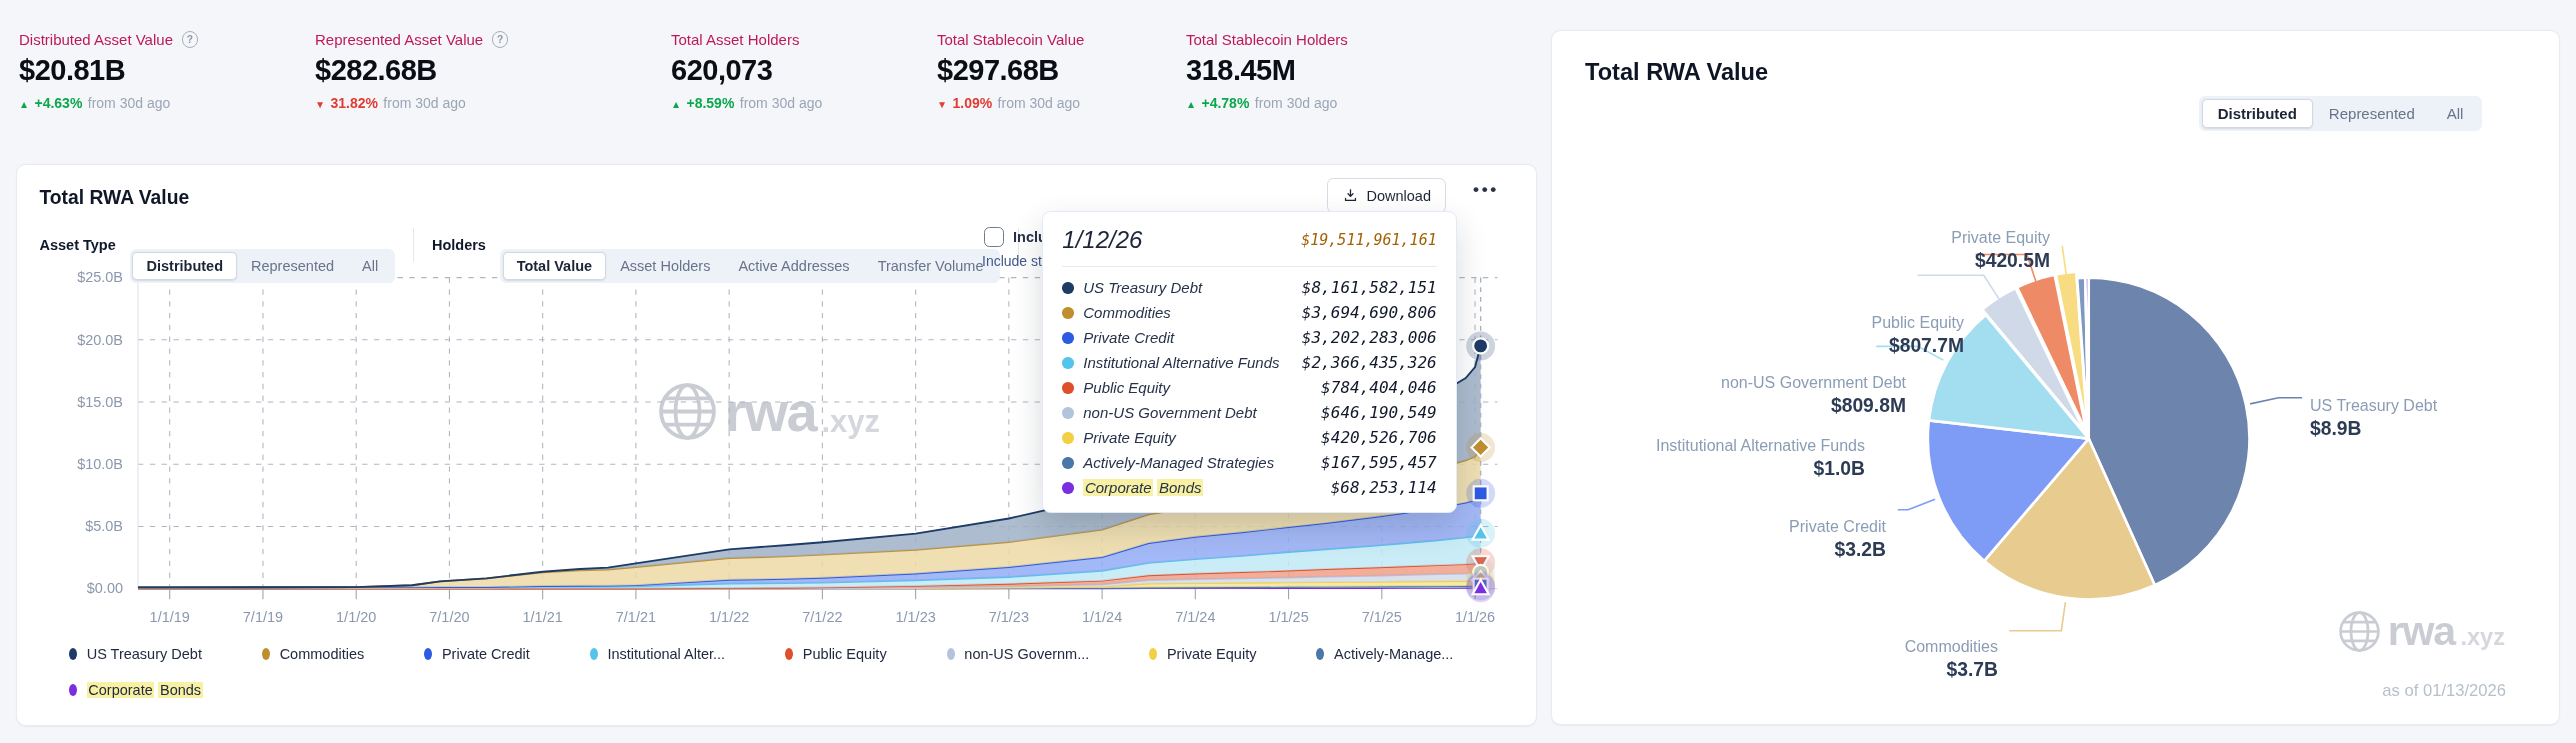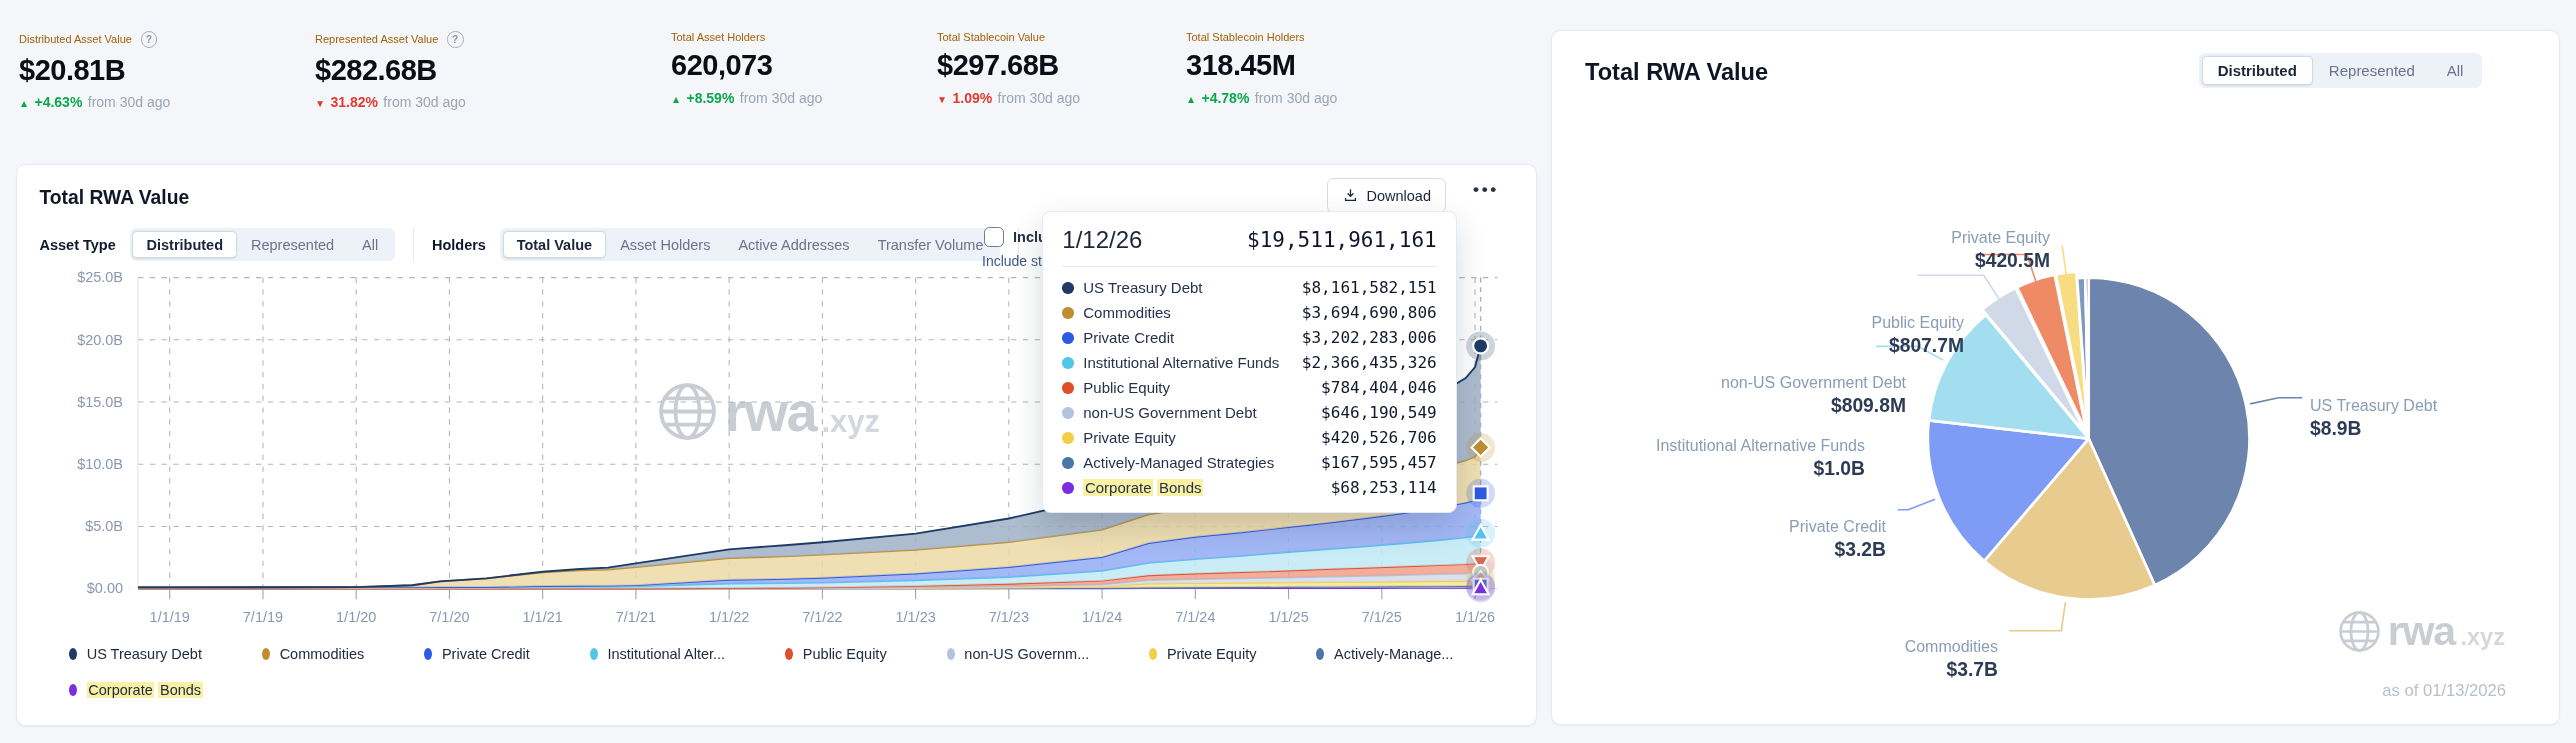--- a/index.html
+++ b/index.html
@@ -2,21 +2,21 @@
 <html style="font-size:8.6px"><head>
 <meta charset="utf-8">
 <style>
   html,body{margin:0;padding:0;background:#f5f6f9;}
   .page{position:relative;width:2576px;height:744px;overflow:hidden;background:#f5f6f9;font-family:"Liberation Sans",sans-serif;}
 
   
   .stat{position:absolute;top:31px;}
   .s0{left:19px}.s1{left:315px}.s2{left:671px}.s3{left:937px}.s4{left:1186px}
   .stat-label-row{display:flex;align-items:center;gap:8.6px;}
-  .stat-label{font-size:11px;color:#a16207;font-weight:500;}
+  .stat-label{font-size:15px;color:#be185d;font-weight:500;}
   .help{width:16.6px;height:16.6px;border:1.6px solid #a8afbb;border-radius:50%;color:#8f97a5;
         font-size:10.2px;font-weight:700;display:flex;align-items:center;justify-content:center;box-sizing:border-box;}
   .stat-value{margin-top:6.4px;font-size:29px;font-weight:700;color:#0b0e15;letter-spacing:-0.5px;}
   .stat-delta{margin-top:7.5px;font-size:14px;display:flex;gap:5.4px;align-items:baseline;}
   .stat-delta .arrow{font-size:10.2px;}
   .up .arrow,.up .pct{color:#0ba74e;font-weight:600;}
   .down .arrow,.down .pct{color:#e23b31;font-weight:600;}
   .period{color:#9aa5b6;}
 
   
@@ -24,21 +24,21 @@
   .left-card{left:16px;top:164px;width:1521px;height:562px;}
   .right-card{left:1551px;top:29.5px;width:1009px;height:695px;}
 
   .lc-title{position:absolute;left:22.5px;top:21.5px;font-size:19.3px;font-weight:700;color:#101726;margin:0;}
   .download-btn{position:absolute;left:1310px;top:13px;height:35px;display:flex;align-items:center;gap:7.5px;
         padding:0 14px;background:#fff;border:1.1px solid #d6dce6;border-radius:6.4px;font-size:14.5px;color:#1d2536;font-family:inherit;}
   .dots{position:absolute;left:1456px;top:15px;font-size:17px;letter-spacing:2.7px;color:#2a3344;font-weight:700;}
 
   .controls{position:absolute;left:22.5px;top:59px;height:41px;display:flex;align-items:center;z-index:2;}
   .ctl-label{font-size:14.5px;font-weight:700;color:#10192b;white-space:nowrap;}
-  .seg{display:flex;align-items:center;background:#edf1f8;border-radius:6.4px;padding:2.7px;margin-left:14px;}
+  .seg{display:flex;align-items:center;background:#edf1f8;border-radius:6.4px;padding:2.7px;margin-left:14px;margin-top:43px;}
   .seg-opt{padding:5.9px 14px;font-size:14.5px;color:#68748a;border-radius:4.8px;white-space:nowrap;}
   .seg-opt.sel{background:#fff;border:1.1px solid #d2d9e5;box-shadow:0 0.5px 1.6px rgba(0,0,0,.10);color:#1c2537;font-weight:600;padding:4.8px 13px;}
   .vdiv{width:1.1px;height:34px;background:#e4e9f0;margin:0 18px;}
   .chk{position:absolute;left:967px;top:62px;width:20.4px;height:20.4px;border:1.6px solid #707a8a;border-radius:5.4px;background:#fff;box-sizing:border-box;z-index:2;}
   .inc-label{position:absolute;left:996px;top:64px;font-size:14.5px;font-weight:600;color:#27324a;white-space:nowrap;z-index:2;}
   .inc-sub{position:absolute;left:965px;top:88px;font-size:14px;color:#42598c;white-space:nowrap;z-index:2;}
 
   
   #area-svg{position:absolute;left:0;top:0;z-index:1;pointer-events:none;}
   .grid{stroke:#aeb6c2;stroke-width:2;stroke-dasharray:10 12;fill:none;}
@@ -52,24 +52,24 @@
   .wm-xyz{font-weight:600;color:#d4d7dc;line-height:1;}
   .wm-left{left:639px;top:215px;}
   .wm-left .wm-rwa{font-size:56px;letter-spacing:-1.6px;}
   .wm-left .wm-xyz{font-size:31px;margin-top:19.3px;}
   .wm-right{right:54px;top:578px;}
   .wm-right .wm-rwa{font-size:41px;letter-spacing:-1.1px;}
   .wm-right .wm-xyz{font-size:23.6px;margin-top:14px;}
 
   
   .tooltip{position:absolute;left:1025px;top:46px;width:415px;background:#fff;border:1.1px solid #e3eaf6;border-radius:8.6px;
-        box-shadow:0 13px 32px rgba(15,23,42,.16);padding:14px 19.3px 11.8px;z-index:6;box-sizing:border-box;}
+        box-shadow:0 13px 32px rgba(15,23,42,.16);padding:14px 19.3px 11.8px;z-index:6;box-sizing:border-box;font-style:italic;}
   .tt-head{display:flex;justify-content:space-between;align-items:center;}
   .tt-date{font-size:24px;color:#1d2636;}
-  .tt-total{font-family:"DejaVu Sans Mono",monospace;font-size:21px;color:#0f172a;}
+  .tt-total{font-family:"DejaVu Sans Mono",monospace;font-size:15px;color:#a16207;}
   .tt-div{height:1.1px;background:#e7ecf4;margin:11.8px 0 8.6px;}
   .tt-row{display:flex;justify-content:space-between;align-items:center;height:25px;}
   .tt-left{display:flex;align-items:center;gap:9.7px;}
   .tt-dot{width:11.3px;height:11.3px;border-radius:50%;flex:none;}
   .tt-label{font-size:15px;color:#27324a;white-space:nowrap;}
   .tt-val{font-family:"DejaVu Sans Mono",monospace;font-size:16px;color:#10182a;}
   .hl{background:#f8f1a3;padding:0 1.6px;}
 
   
   .legend{position:absolute;left:52px;display:flex;gap:60px;z-index:1;}

